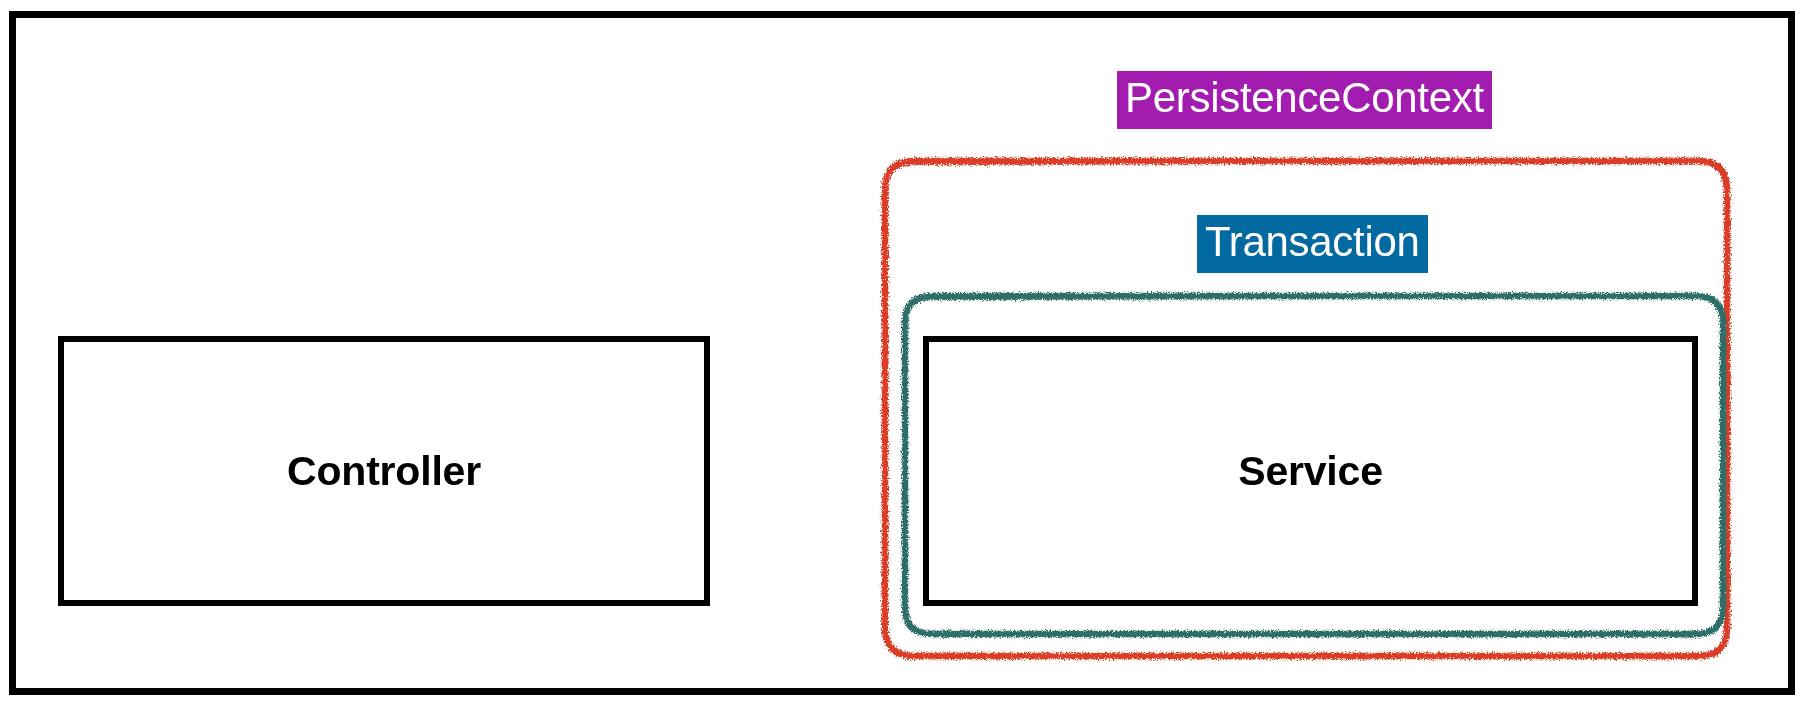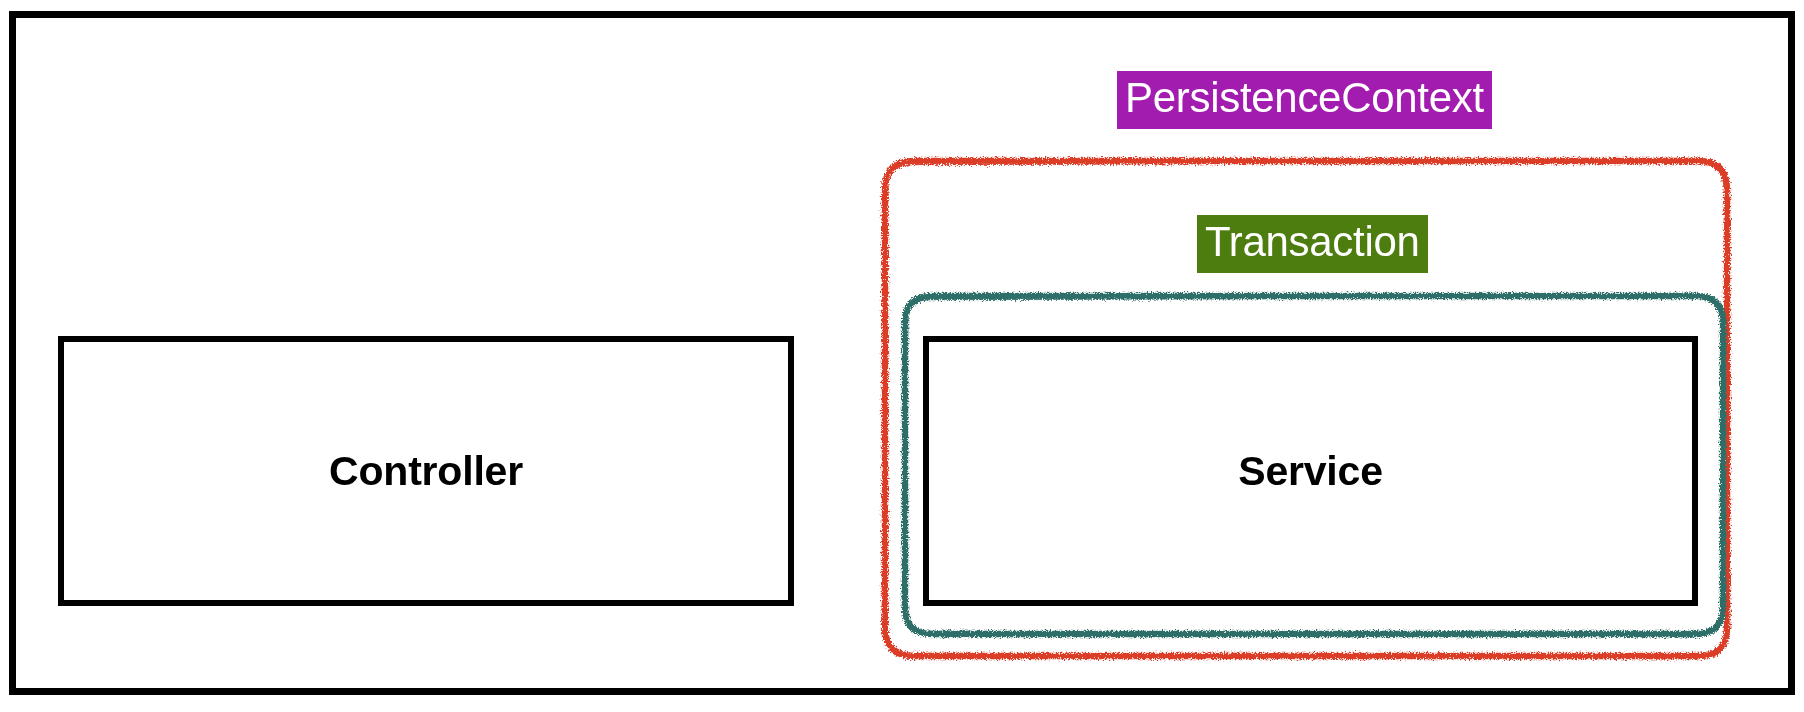--- a/index.html
+++ b/index.html
@@ -46,21 +46,21 @@
     font-weight: 700;
     color: #000000;
     letter-spacing: -0.2px;
     line-height: 1;
     white-space: nowrap;
   }
 
   #controller-box {
     left: 58px;
     top: 336px;
-    width: 736px;
+    width: 652px;
     height: 270px;
   }
 
   #service-box {
     left: 923px;
     top: 336px;
     width: 775px;
     height: 270px;
   }
 
@@ -103,21 +103,21 @@
   }
 
   #persistence-label {
     left: 1117px;
     top: 71px;
     background: #a21caf;
   }
   #transaction-label {
     left: 1197px;
     top: 215px;
-    background: #4d7c0f;
+    background: #0369a1;
   }
 </style>
 </head>
 <body>
 
 <div id="canvas">
 
   <div id="outer-frame"></div>
 
   <div class="rough-rect" id="persistence-rect">

